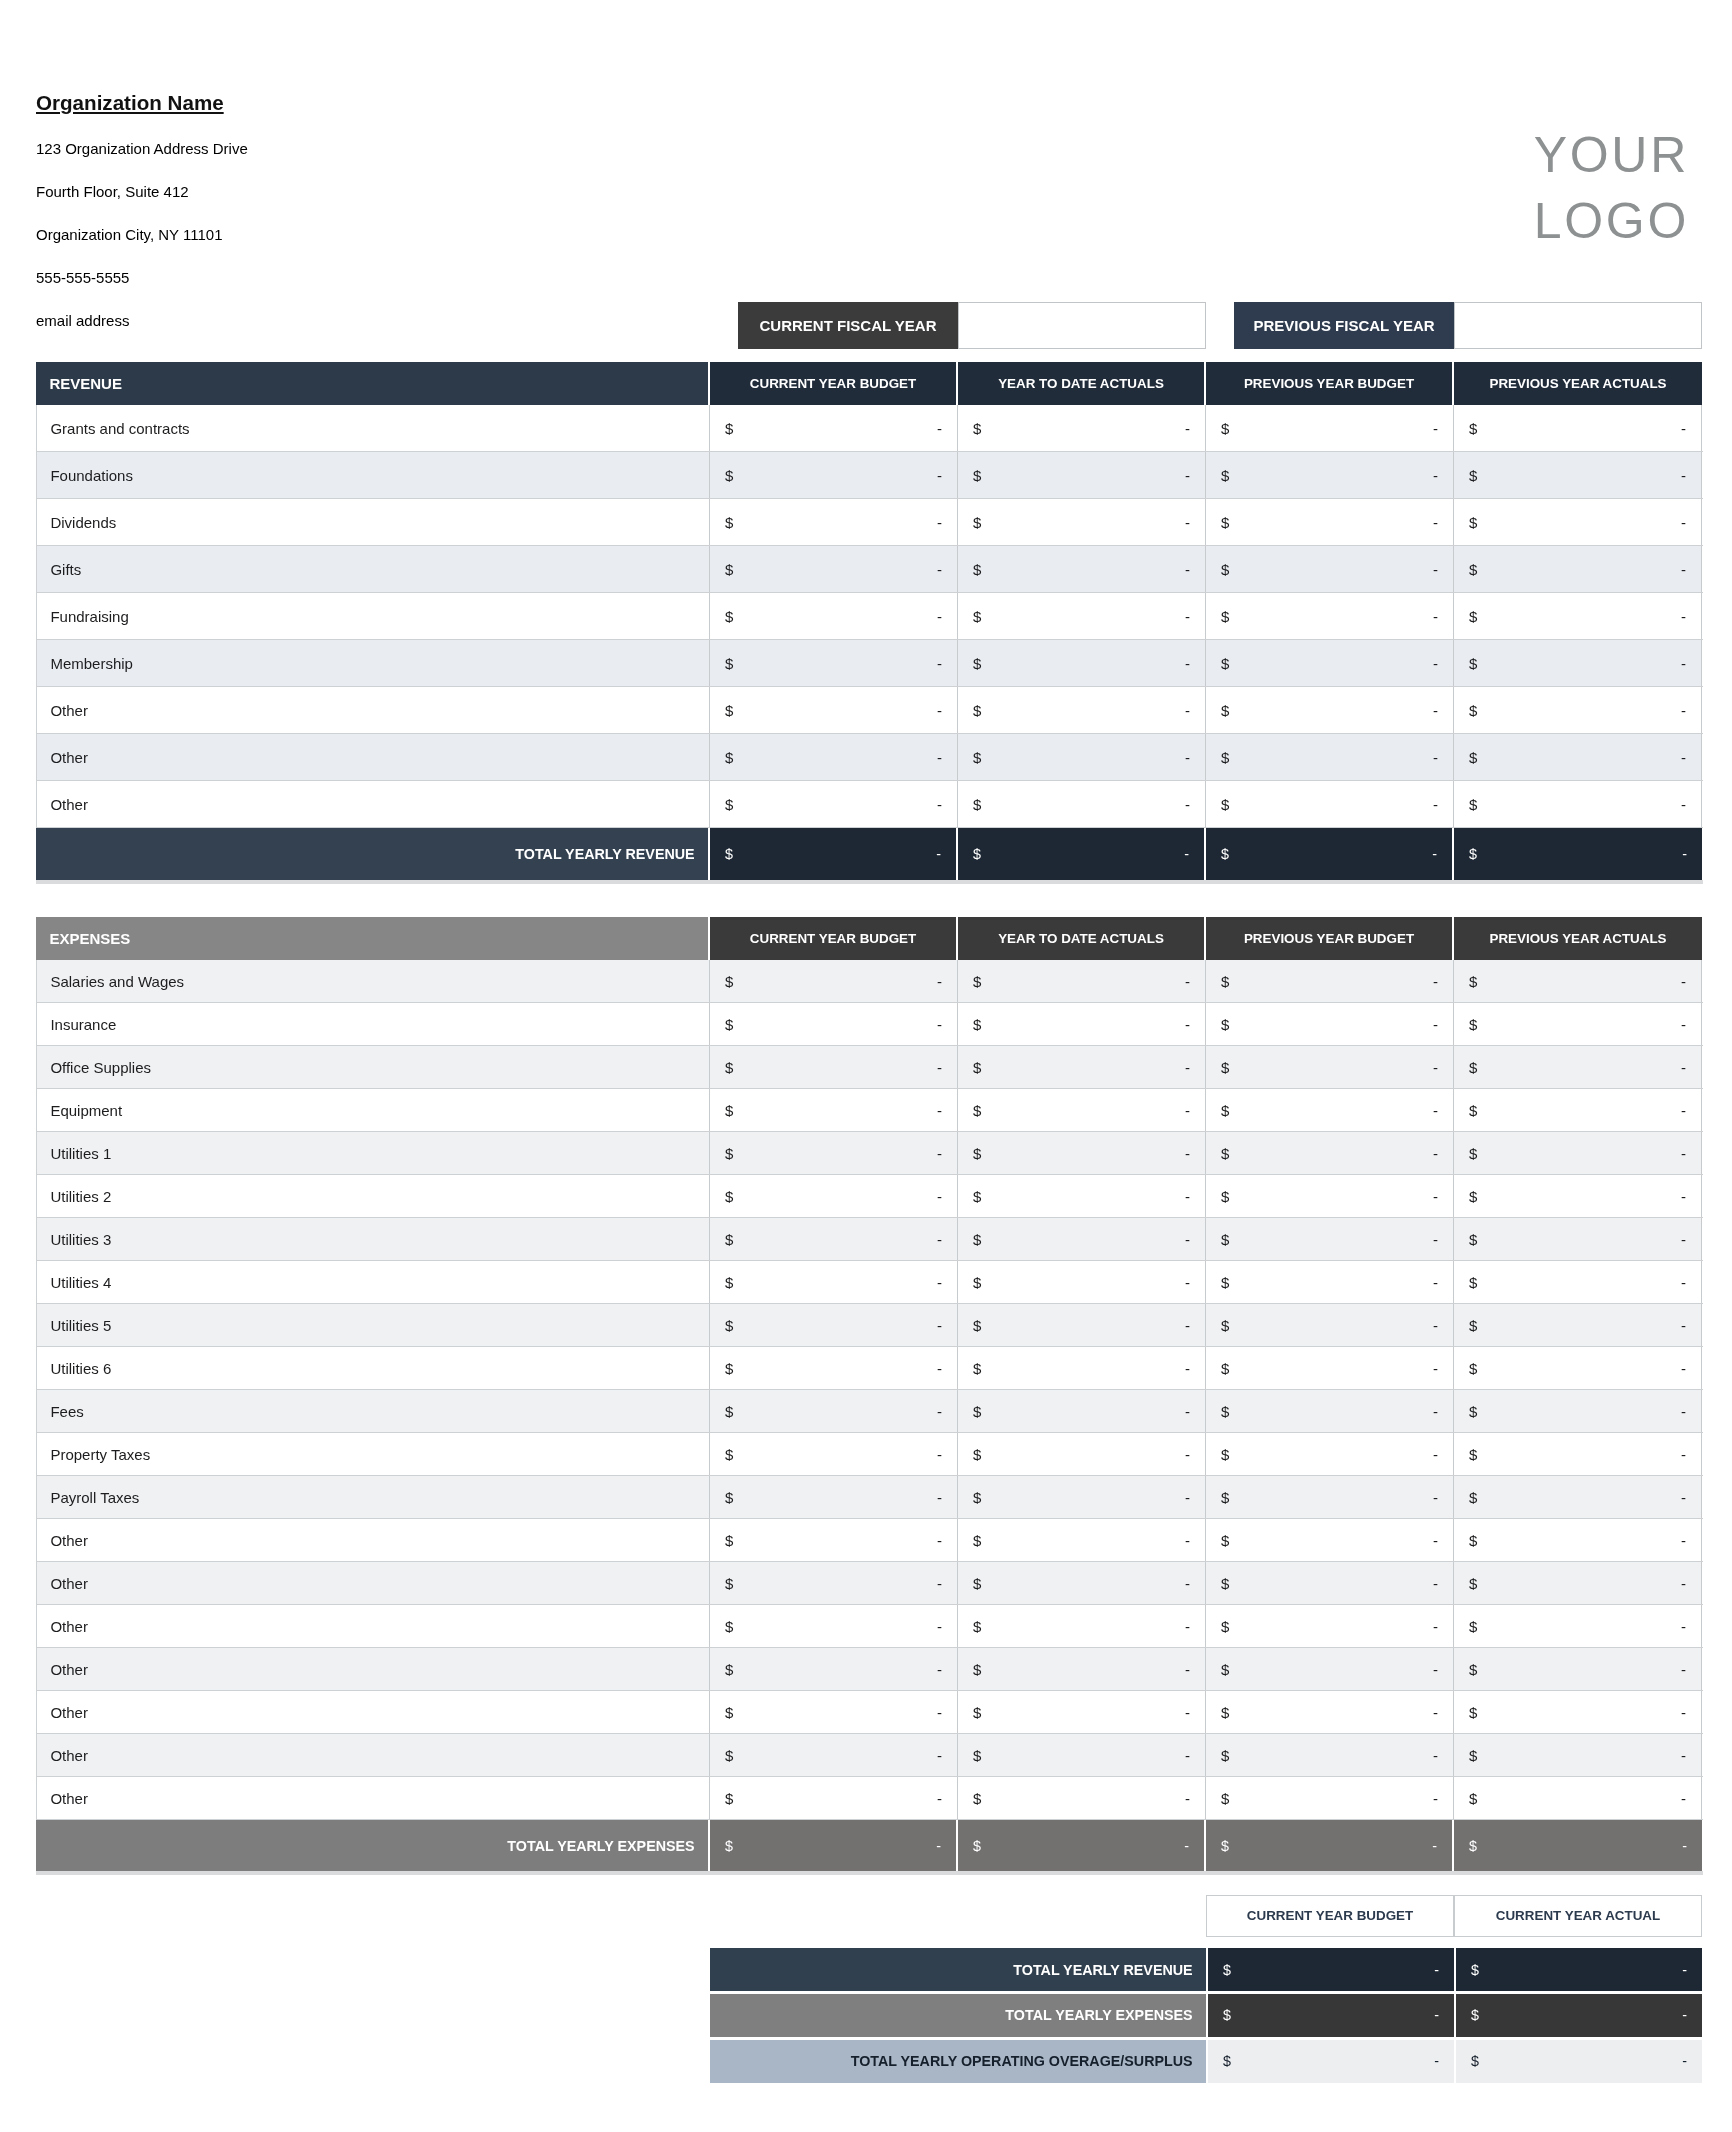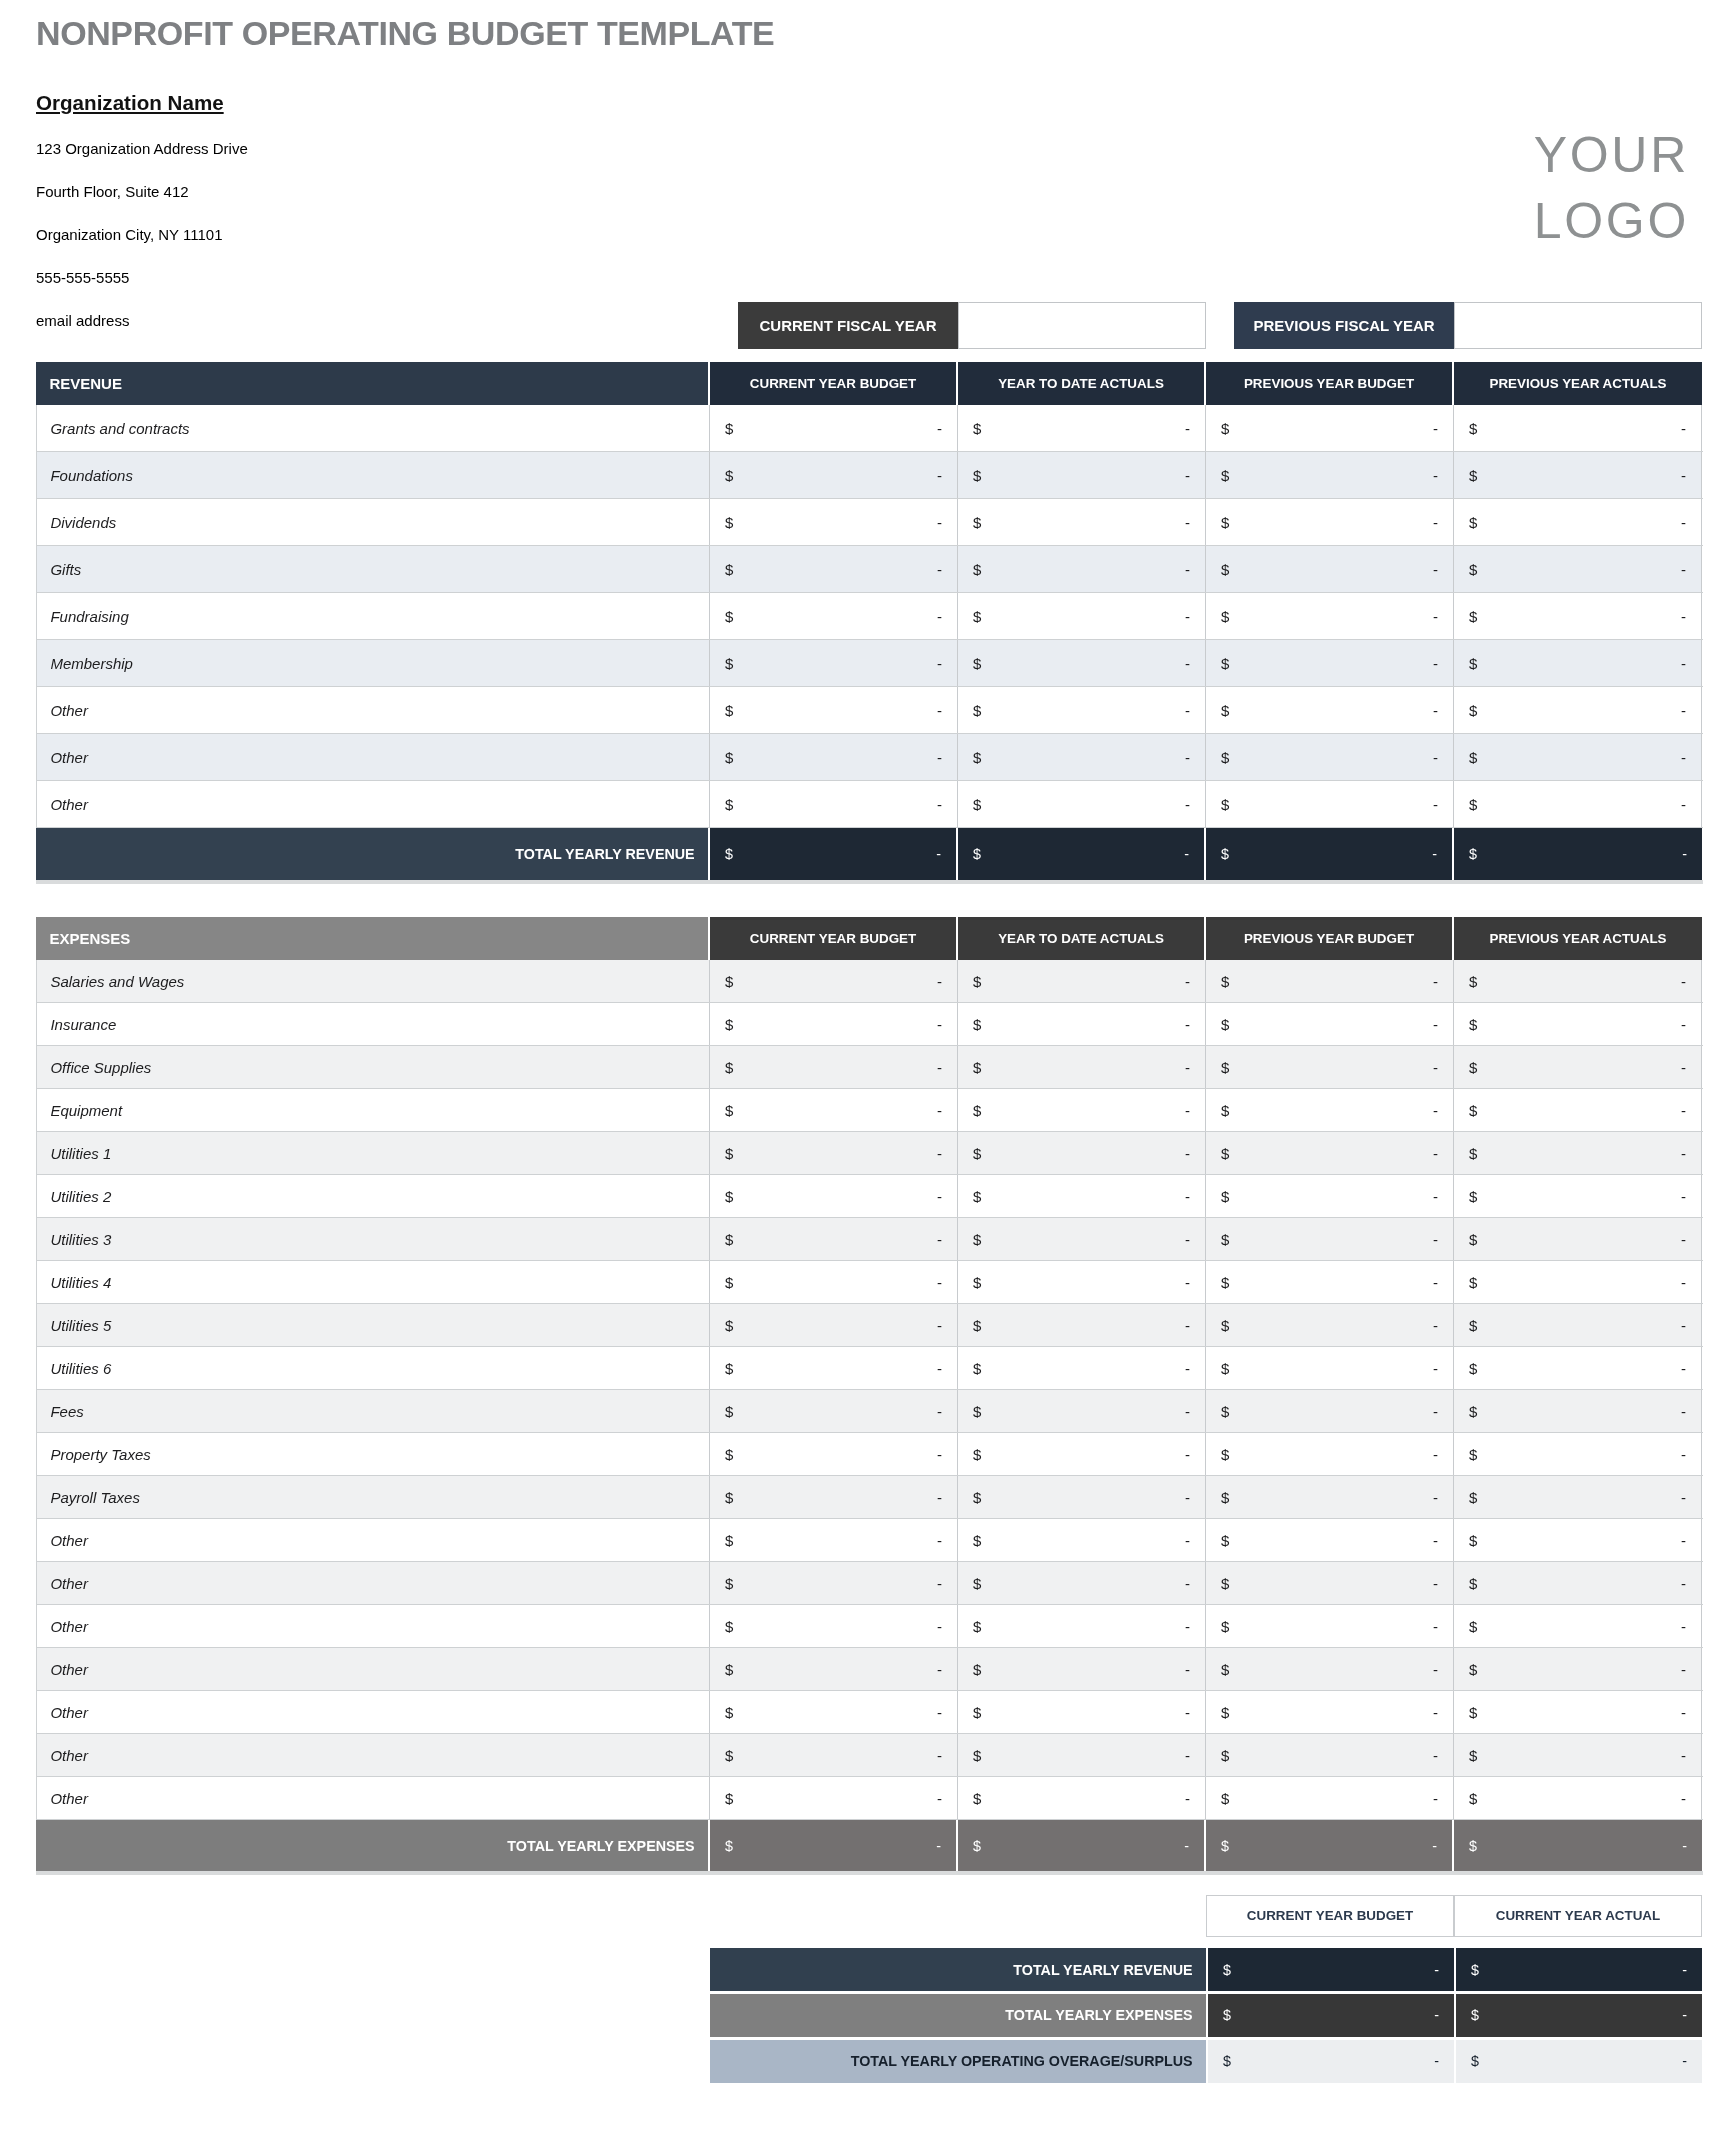--- a/index.html
+++ b/index.html
@@ -53,21 +53,21 @@
   .rev-hdr .hdr-section{background:#2d3a4a;}
   .rev-hdr .hdr-val{background:#212c3b;}
   .exp-hdr .hdr-section{background:#868686;}
   .exp-hdr .hdr-val{background:#3a3a3a;}
   .data-row{height:47px;border-bottom:1.8px solid #ced1d3;box-sizing:border-box;}
   .exp-body .data-row{height:43px;}
   .data-row .cell{
     display:flex;align-items:center;box-sizing:border-box;
     font-size:15px;border-right:0.9px solid #c8cbce;
   }
-  .data-row .cell:first-child{border-left:0.9px solid #ced1d3;font-style:italic;}
+  .data-row .cell:first-child{border-left:0.9px solid #ced1d3;}
   .data-row .label-cell{padding-left:13.4px;}
   .amt{justify-content:space-between;padding:0 15px;}
   .rev-body .data-row.alt .cell{background:#e9edf2;}
   .exp-body .data-row.alt .cell{background:#f0f1f2;}
   .total-row{height:56px;border-bottom:4.5px solid #d9dbdc;box-sizing:border-box;}
   .exp-total.total-row{height:55px;}
   .total-row .cell{
     display:flex;align-items:center;box-sizing:border-box;color:#ffffff;
     font-size:14.3px;border-right:2.7px solid #ffffff;
   }
@@ -97,21 +97,20 @@
   .sum-row.gray .s-label{background:#7f7f7f;color:#ffffff;}
   .sum-row.gray .amt{background:#373737;color:#ffffff;}
   .sum-row.light .s-label{background:#a9b6c6;color:#16202c;}
   .sum-row.light .amt{background:#eceef0;color:#16202c;}
 </style>
 </head>
 <body>
 
 <div class="page">
 
-  <div class="title">NONPROFIT OPERATING BUDGET TEMPLATE</div>
 
   <div class="org-name">Organization Name</div>
 
   <div class="addresses">
       <div class="addr-line">123 Organization Address Drive</div>
       <div class="addr-line">Fourth Floor, Suite 412</div>
       <div class="addr-line">Organization City, NY  11101</div>
       <div class="addr-line">555-555-5555</div>
       <div class="addr-line">email address</div>
     </div>

